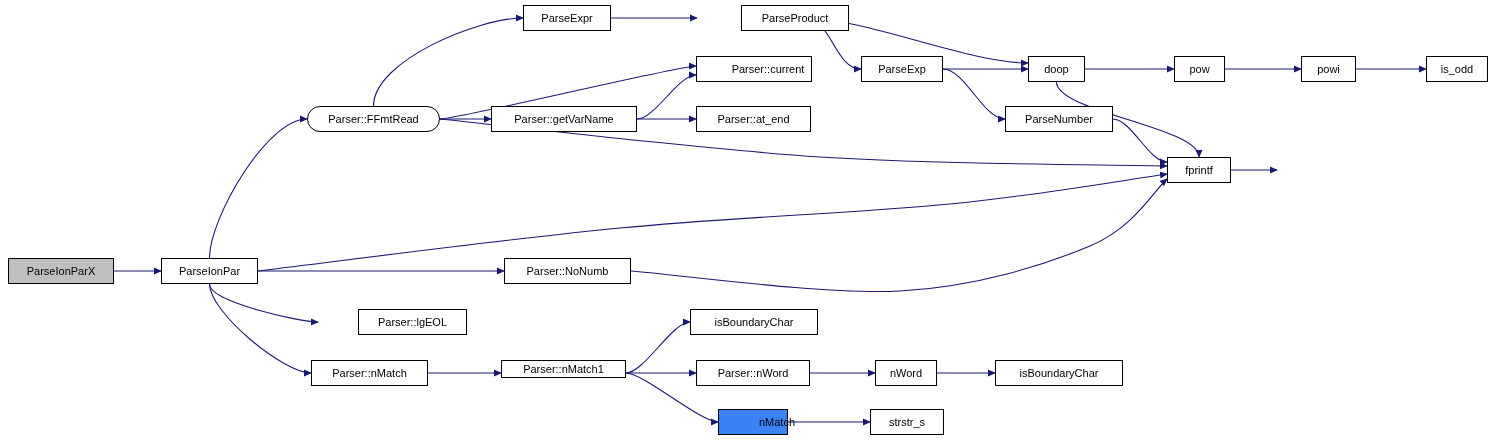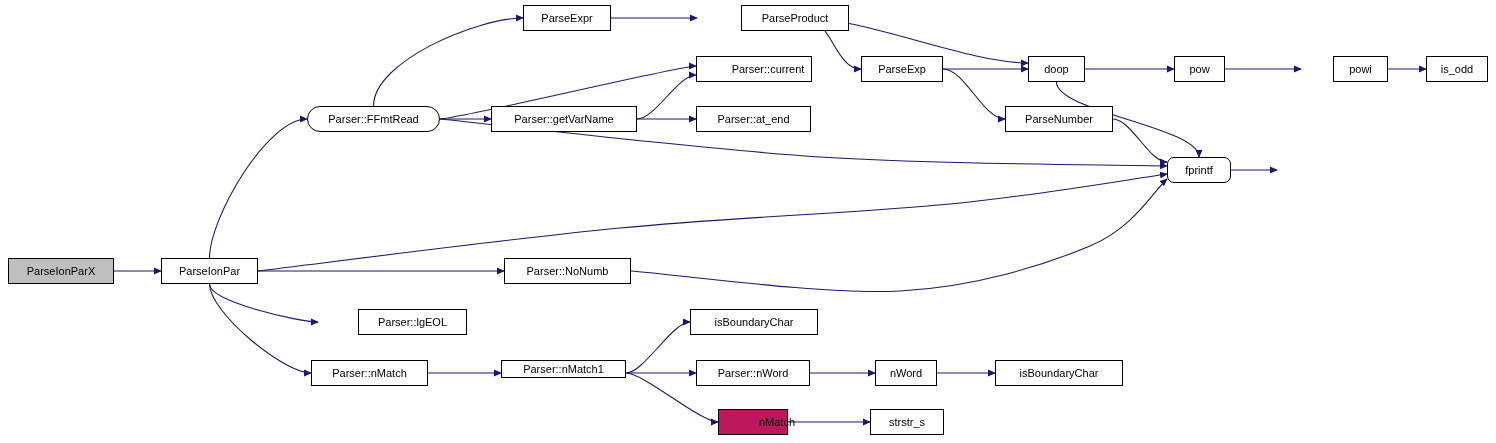--- a/index.html
+++ b/index.html
@@ -58,30 +58,30 @@
   <div id="nodes">
       <div class="node" style="left: 8px; top: 258px; width: 106px; height: 26px; background: rgb(191, 191, 191); border-color: rgb(0, 0, 0);">ParseIonParX</div>
       <div class="node" style="left: 161px; top: 258px; width: 97px; height: 26px; background: rgb(255, 255, 255); border-color: rgb(0, 0, 0);">ParseIonPar</div>
       <div class="node" style="left: 307px; top: 106px; width: 133px; height: 26px; background: rgb(255, 255, 255); border-color: rgb(0, 0, 0); border-radius: 13px;">Parser::FFmtRead</div>
       <div class="node" style="left: 523px; top: 5px; width: 88px; height: 26px; background: rgb(255, 255, 255); border-color: rgb(0, 0, 0);">ParseExpr</div>
       <div class="node" style="left: 697px; top: 5px; width: 108px; height: 26px; background: rgb(255, 255, 255); border-color: rgb(0, 0, 0); margin-left: 44px;">ParseProduct</div>
       <div class="node" style="left: 696px; top: 56px; width: 116px; height: 26px; background: rgb(255, 255, 255); border-color: rgb(0, 0, 0); padding-left: 28px;">Parser::current</div>
       <div class="node" style="left: 861px; top: 56px; width: 82px; height: 26px; background: rgb(255, 255, 255); border-color: rgb(0, 0, 0);">ParseExp</div>
       <div class="node" style="left: 1028px; top: 56px; width: 57px; height: 26px; background: rgb(255, 255, 255); border-color: rgb(0, 0, 0);">doop</div>
       <div class="node" style="left: 1174px; top: 56px; width: 51px; height: 26px; background: rgb(255, 255, 255); border-color: rgb(0, 0, 0);">pow</div>
-      <div class="node" style="left: 1301px; top: 56px; width: 55px; height: 26px; background: rgb(255, 255, 255); border-color: rgb(0, 0, 0); margin-left: 32px;">powi</div>
+      <div class="node" style="left: 1301px; top: 56px; width: 55px; height: 26px; background: rgb(255, 255, 255); border-color: rgb(0, 0, 0);">powi</div>
       <div class="node" style="left: 1426px; top: 56px; width: 62px; height: 26px; background: rgb(255, 255, 255); border-color: rgb(0, 0, 0);">is_odd</div>
       <div class="node" style="left: 491px; top: 106px; width: 146px; height: 26px; background: rgb(255, 255, 255); border-color: rgb(0, 0, 0);">Parser::getVarName</div>
       <div class="node" style="left: 696px; top: 106px; width: 115px; height: 26px; background: rgb(255, 255, 255); border-color: rgb(0, 0, 0); text-align: right;">Parser::at_end</div>
       <div class="node" style="left: 1005px; top: 106px; width: 108px; height: 26px; background: rgb(255, 255, 255); border-color: rgb(0, 0, 0);">ParseNumber</div>
-      <div class="node" style="left: 1167px; top: 157px; width: 64px; height: 26px; background: rgb(255, 255, 255); border-color: rgb(0, 0, 0); border-radius: 7px;">fprintf</div>
+      <div class="node" style="left: 1167px; top: 157px; width: 64px; height: 26px; background: rgb(255, 255, 255); border-color: rgb(0, 0, 0);">fprintf</div>
       <div class="node" style="left: 504px; top: 258px; width: 127px; height: 26px; background: rgb(255, 255, 255); border-color: rgb(0, 0, 0);">Parser::NoNumb</div>
       <div class="node" style="left: 318px; top: 309px; width: 109px; height: 26px; background: rgb(255, 255, 255); border-color: rgb(0, 0, 0); margin-left: 40px;">Parser::lgEOL</div>
       <div class="node" style="left: 311px; top: 360px; width: 117px; height: 26px; background: rgb(255, 255, 255); border-color: rgb(0, 0, 0);">Parser::nMatch</div>
       <div class="node" style="left: 501px; top: 360px; width: 125px; height: 18px; background: rgb(255, 255, 255); border-color: rgb(0, 0, 0);">Parser::nMatch1</div>
       <div class="node" style="left: 690px; top: 309px; width: 128px; height: 26px; background: rgb(255, 255, 255); border-color: rgb(0, 0, 0);">isBoundaryChar</div>
       <div class="node" style="left: 696px; top: 360px; width: 114px; height: 26px; background: rgb(255, 255, 255); border-color: rgb(0, 0, 0); text-align: right;">Parser::nWord</div>
       <div class="node" style="left: 875px; top: 360px; width: 62px; height: 26px; background: rgb(255, 255, 255); border-color: rgb(0, 0, 0);">nWord</div>
       <div class="node" style="left: 995px; top: 360px; width: 128px; height: 26px; background: rgb(255, 255, 255); border-color: rgb(0, 0, 0);">isBoundaryChar</div>
-      <div class="node" style="left: 718px; top: 409px; width: 70px; height: 26px; background: #be185d; border-color: rgb(0, 0, 0); padding-left: 48px;">nMatch</div>
+      <div class="node" style="left: 718px; top: 409px; width: 70px; height: 26px; background: #3b82f6; border-color: rgb(0, 0, 0); padding-left: 48px;">nMatch</div>
       <div class="node" style="left: 870px; top: 409px; width: 74px; height: 26px; background: rgb(255, 255, 255); border-color: rgb(0, 0, 0);">strstr_s</div>
     </div>
 </div>
 
 </body></html>

